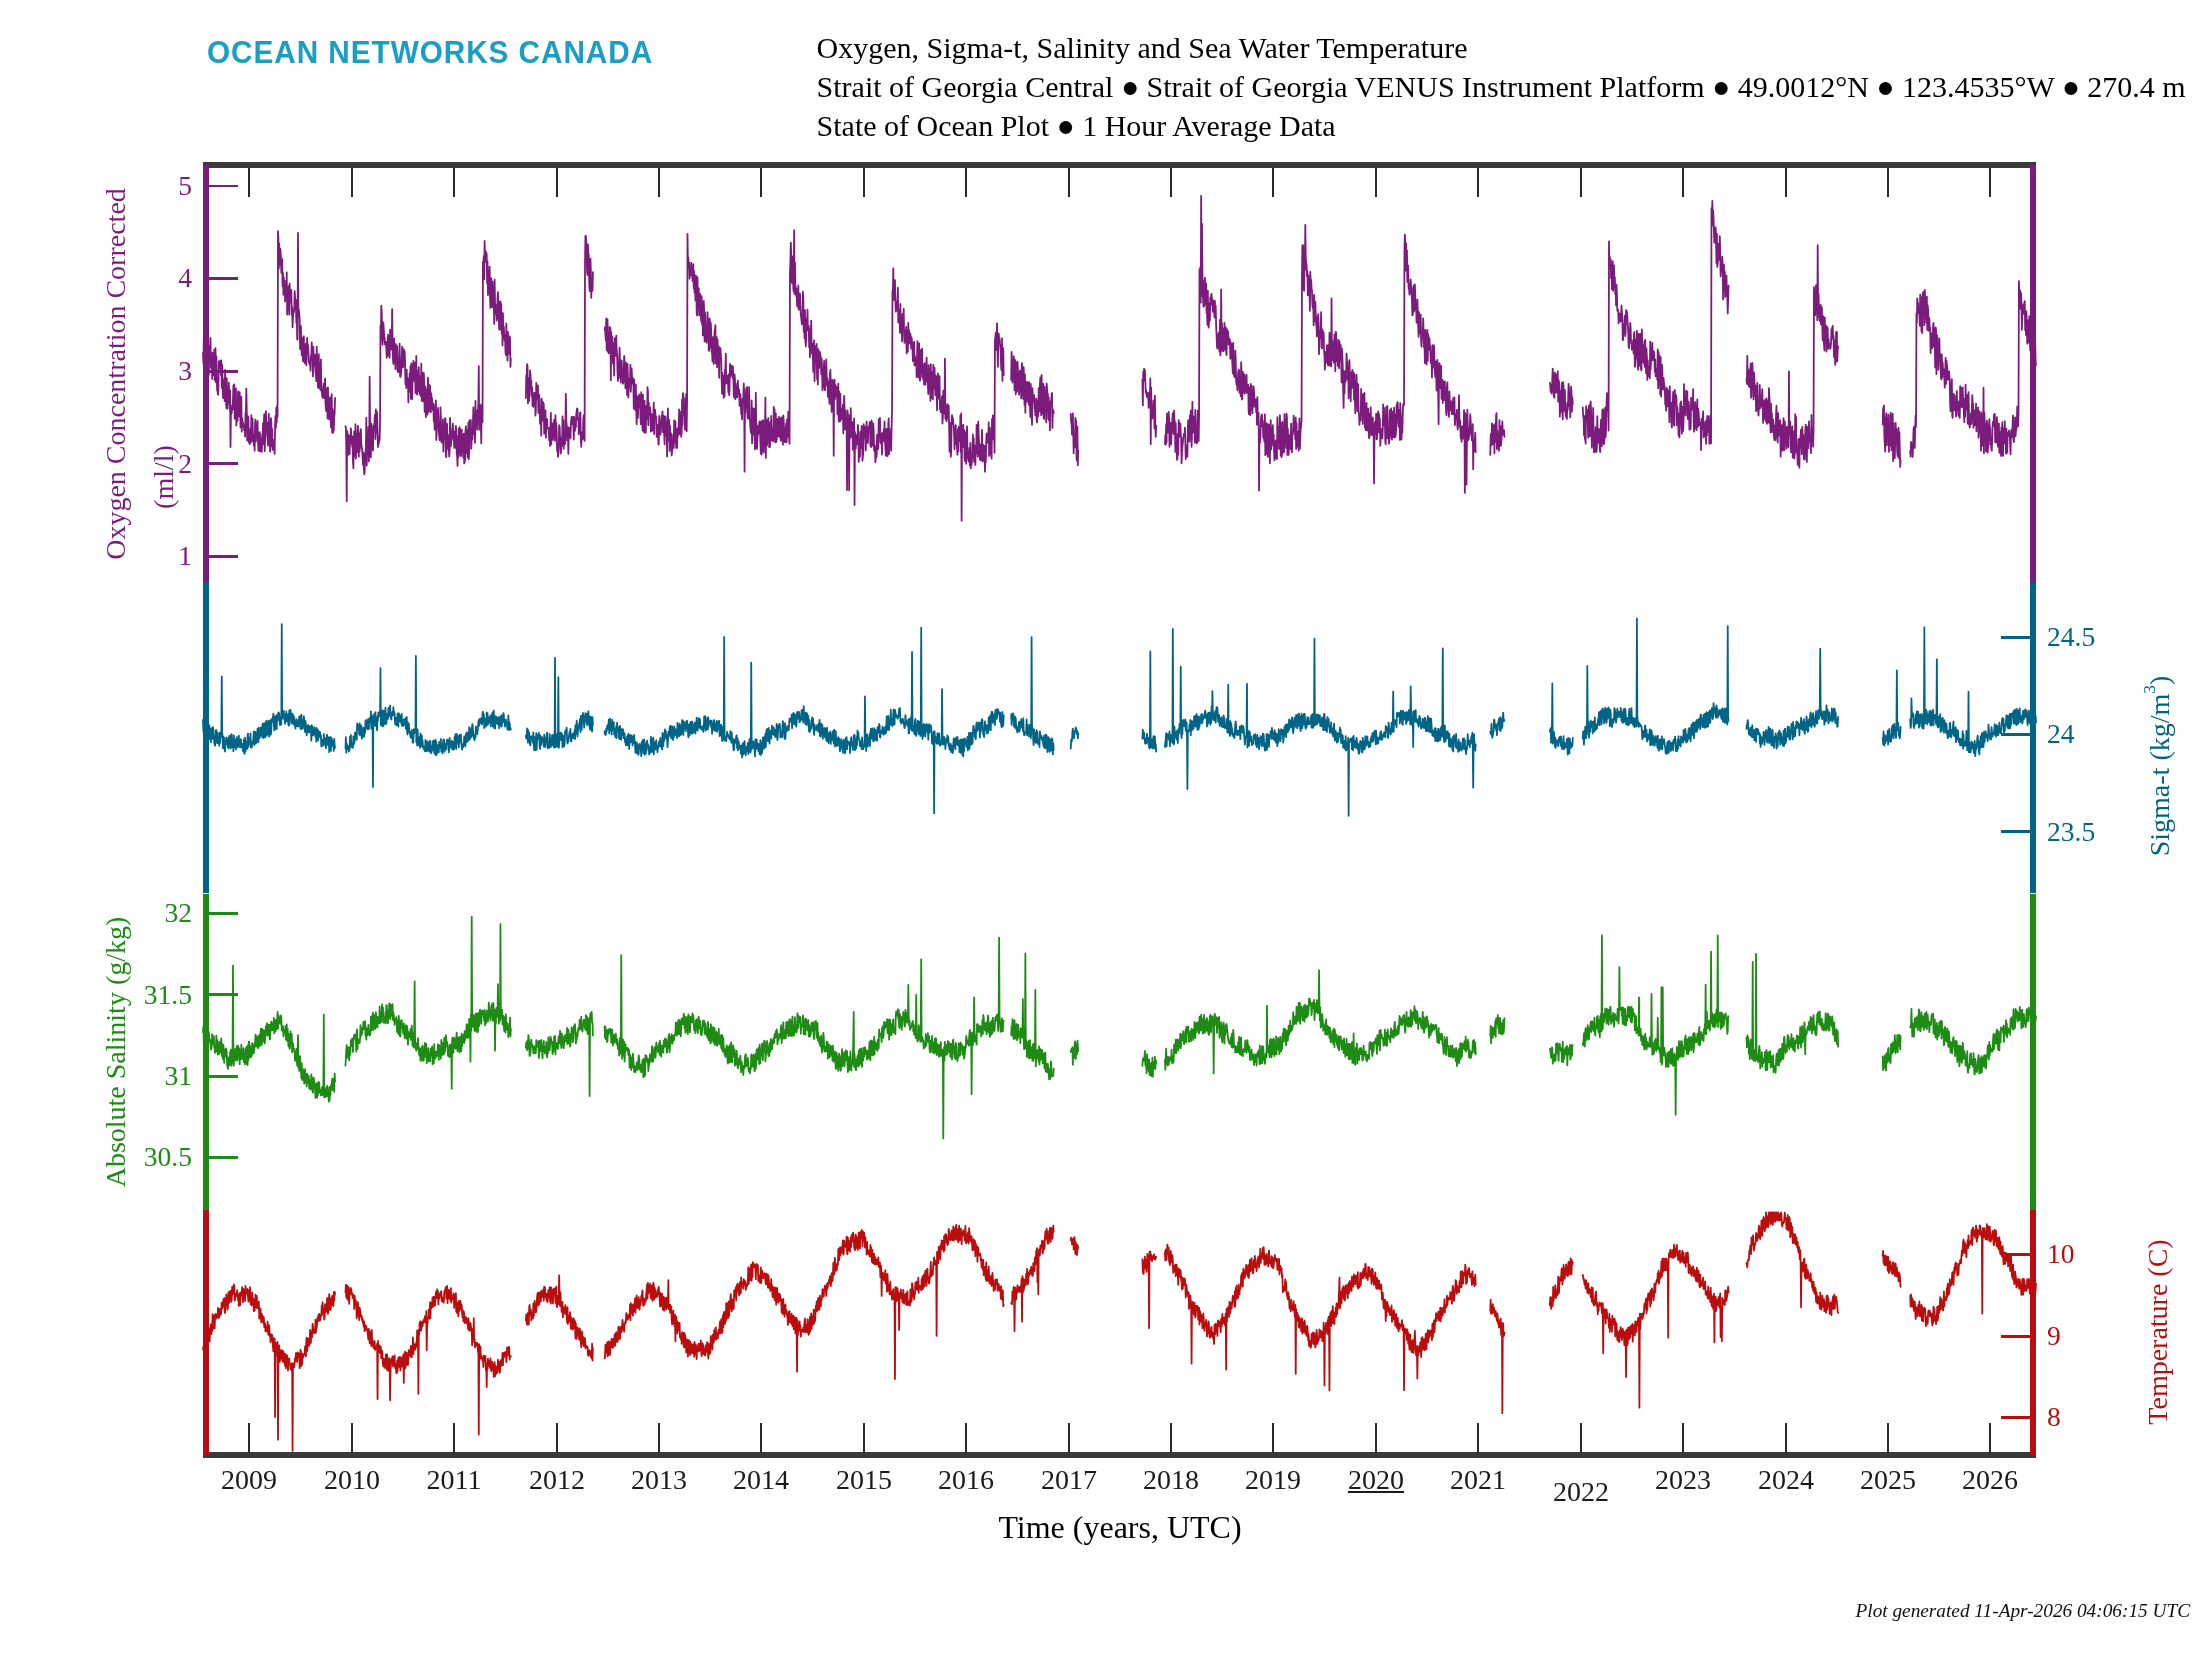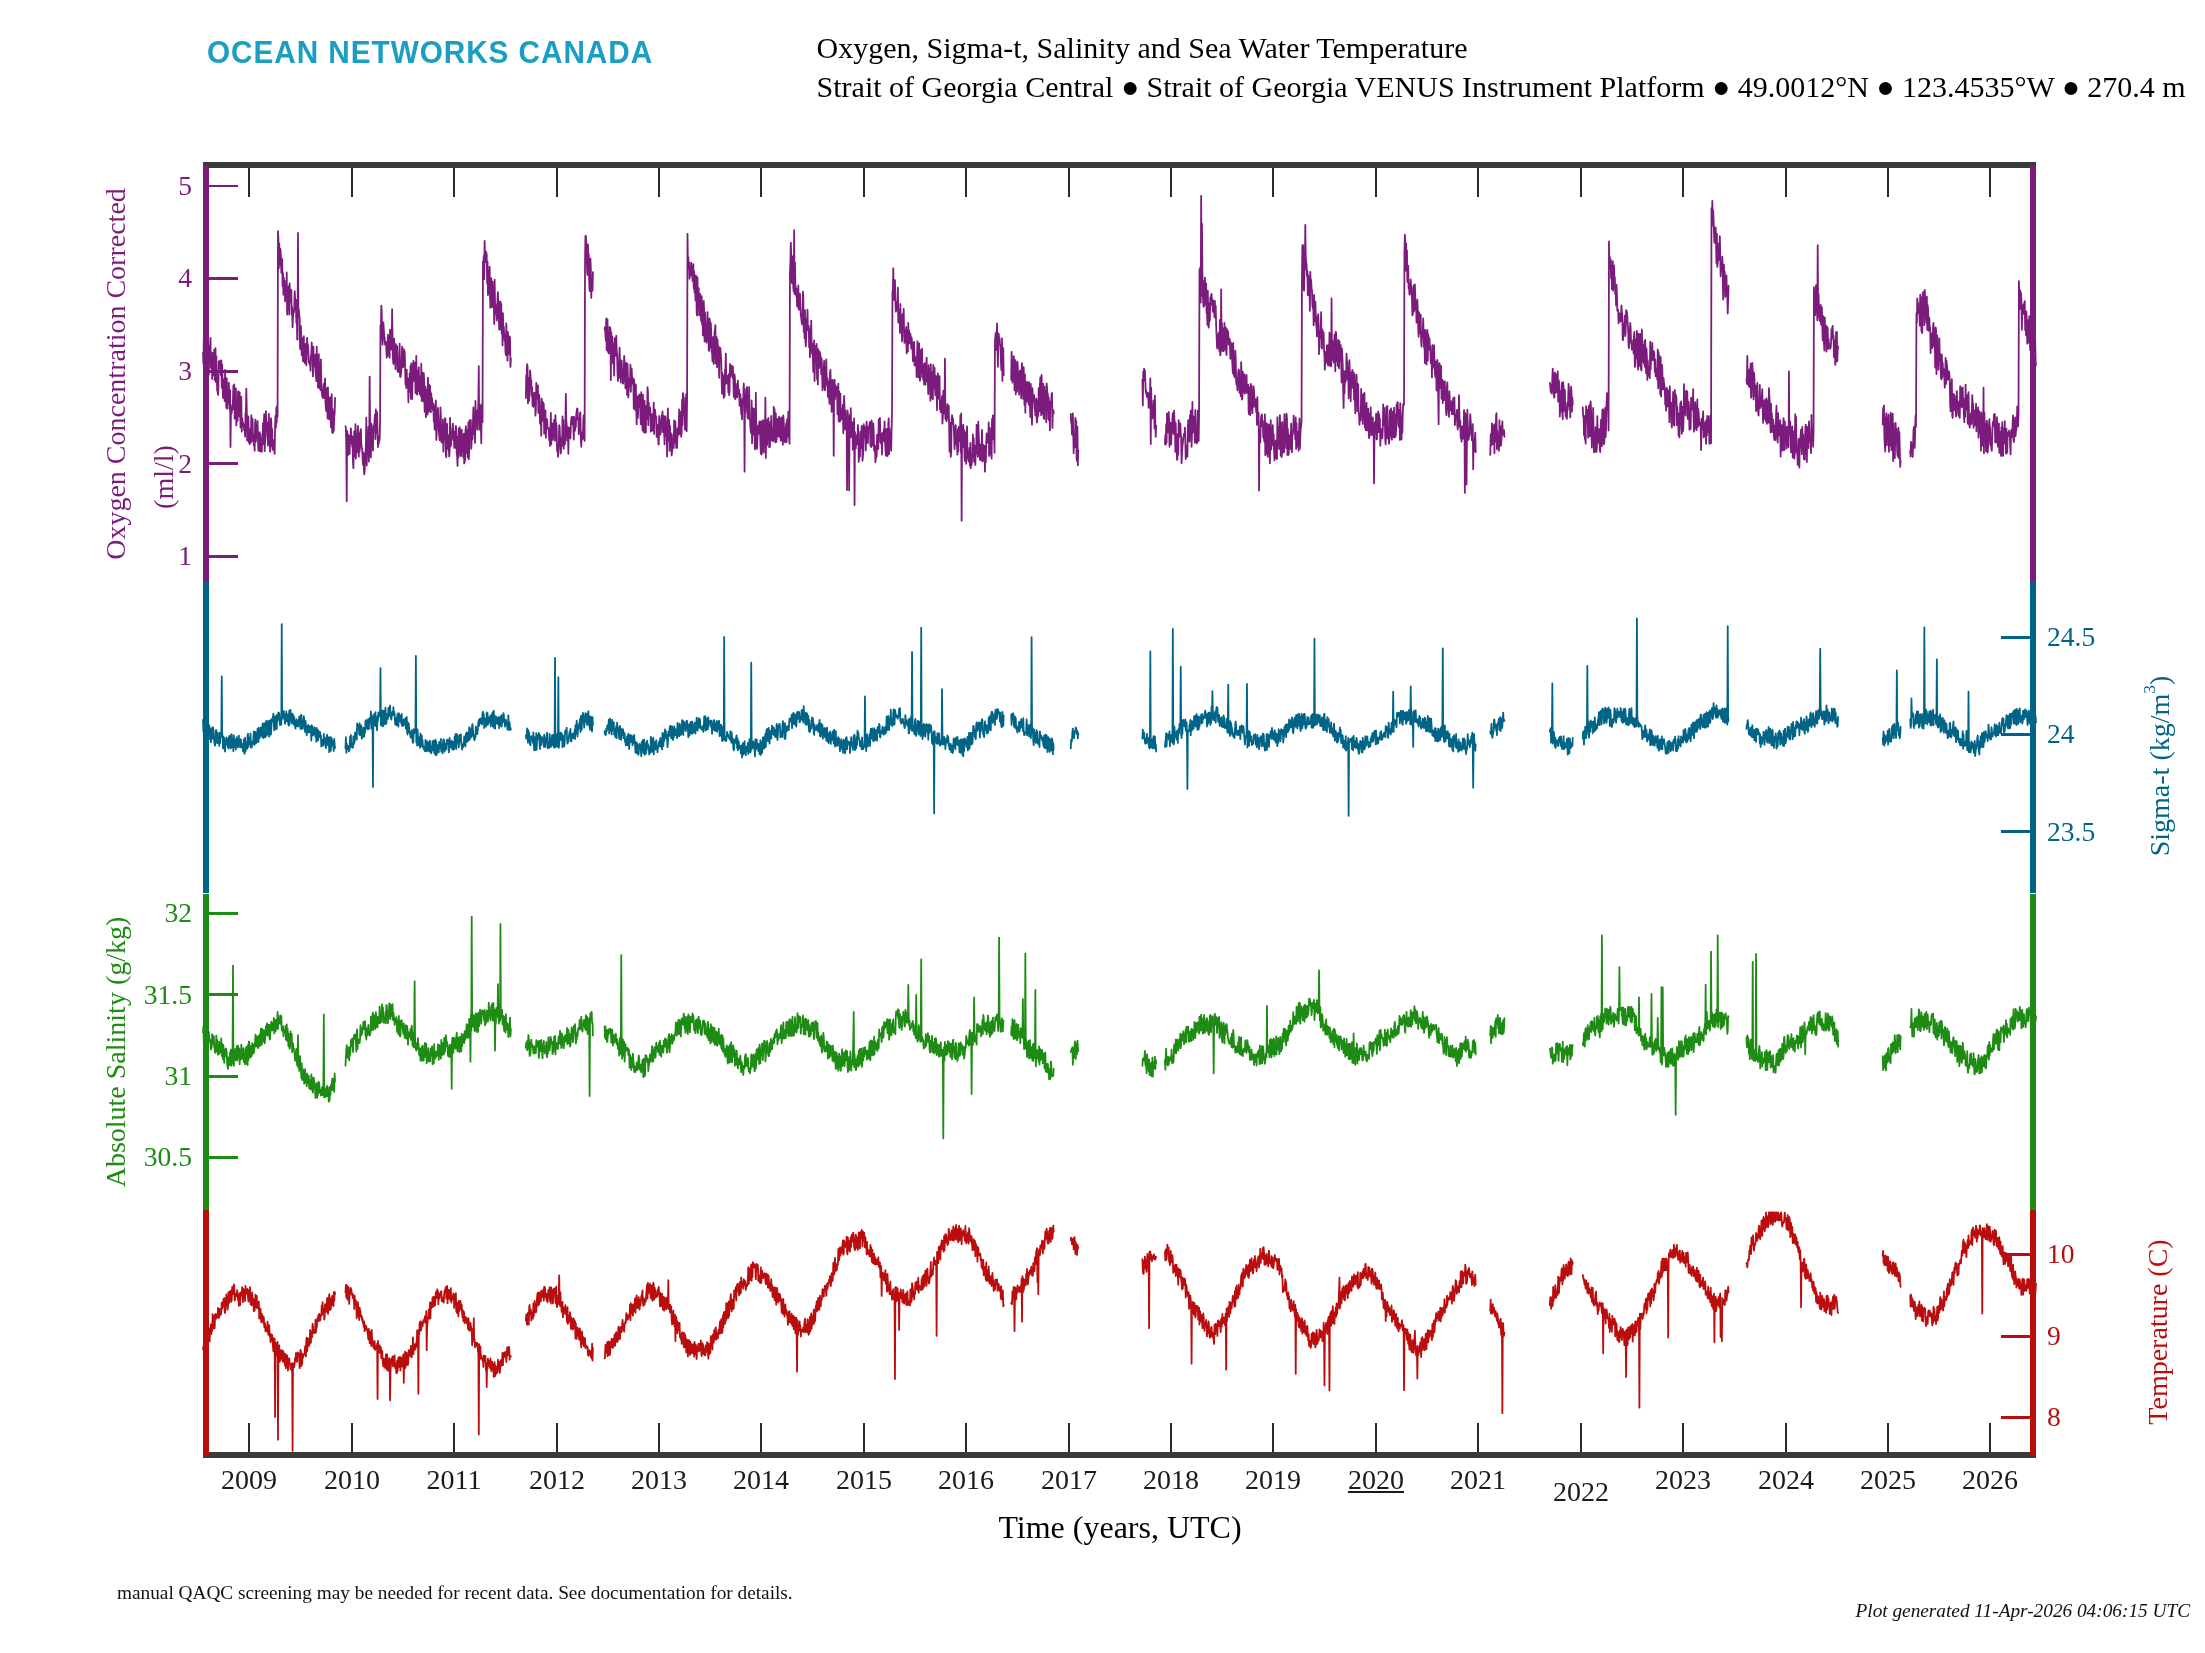--- a/index.html
+++ b/index.html
@@ -93,20 +93,21 @@
 </head>
 <body>
 
 <div id="root">
 
   <div class="brand">OCEAN NETWORKS CANADA</div>
 
   <div class="title-block">
     <div class="title-line">Oxygen, Sigma-t, Salinity and Sea Water Temperature</div>
     <div class="title-line">Strait of Georgia Central ● Strait of Georgia VENUS Instrument Platform ● 49.0012°N ● 123.4535°W ● 270.4 m</div>
+    <div class="title-line">State of Ocean Plot ● 1 Hour Average Data</div>
   </div>
 
   <div id="plot">
     <div class="spine-top"></div>
     <div class="spine-bottom"></div>
     <div id="spines">
         <div class="spine-seg spine-left" style="top: 3.4px; height: 417px; background: rgb(123, 27, 123);"></div>
         <div class="spine-seg spine-right" style="top: 3.4px; height: 417px; background: rgb(123, 27, 123);"></div>
         <div class="spine-seg spine-left" style="top: 420px; height: 311px; background: rgb(0, 100, 135);"></div>
         <div class="spine-seg spine-right" style="top: 420px; height: 311px; background: rgb(0, 100, 135);"></div>
@@ -279,18 +280,17 @@
       <div class="axis-title vert" style="color: rgb(123, 27, 123); font-size: 28px; left: 116px; top: 374px; transform: translate(-50%, -50%) rotate(180deg);">Oxygen Concentration Corrected</div>
       <div class="axis-title vert" style="color: rgb(123, 27, 123); font-size: 28px; left: 164px; top: 477px; transform: translate(-50%, -50%) rotate(180deg);">(ml/l)</div>
       <div class="axis-title vert" style="color: rgb(0, 100, 135); font-size: 28px; left: 2158px; top: 766px; transform: translate(-50%, -50%) rotate(180deg);">Sigma-t (kg/m<sup>3</sup>)</div>
       <div class="axis-title vert" style="color: rgb(30, 139, 20); font-size: 28px; left: 116px; top: 1052px; transform: translate(-50%, -50%) rotate(180deg);">Absolute Salinity (g/kg)</div>
       <div class="axis-title vert" style="color: rgb(186, 14, 14); font-size: 28px; left: 2158px; top: 1332px; transform: translate(-50%, -50%) rotate(180deg);">Temperature (C)</div>
     </div>
 
   <div id="xaxis-title">Time (years, UTC)</div>
 
   <div class="footer">
-    <div>manual QAQC screening may be needed for recent data. See documentation for details.</div>
   </div>
   <div class="genstamp">Plot generated 11-Apr-2026 04:06:15 UTC</div>
 
 </div>
 
 
 </body></html>

